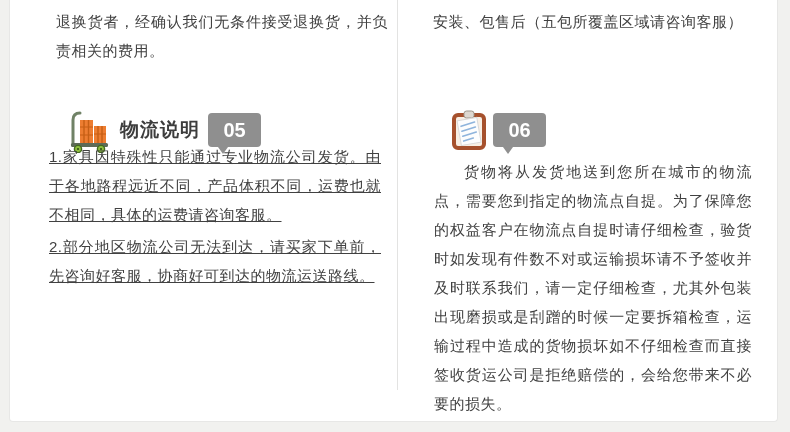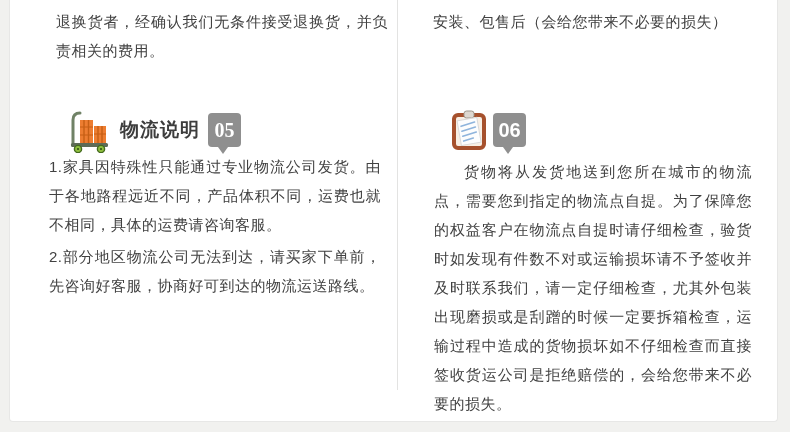--- a/index.html
+++ b/index.html
@@ -29,47 +29,47 @@
     color:#414141;
     text-align:justify;
     letter-spacing:0.5px;
   }
   .intro-left{left:39px;top:1px;width:332px;}
   .intro-right{left:416px;top:1px;width:334px;}
   .hdr{
     position:absolute;top:107px;height:48px;
     display:flex;align-items:center;
   }
-  .hdr-left{left:55px;font-family:Liberation Serif, serif;}
+  .hdr-left{left:55px;}
   .hdr-right{left:437px;}
   .hdr-icon{width:46px;height:46px;flex:0 0 auto;display:block;}
   .hdr-title{
     font-size:19px;font-weight:bold;color:#3d3d3d;
     margin:0 8px 0 9px;white-space:nowrap;letter-spacing:1px;
   }
   .badge{
     position:relative;
-    width:33px;height:34px;
+    width:53px;height:34px;
     background:#8f8f8f;border-radius:4px;
     color:#ffffff;font-size:20px;font-weight:bold;
     display:flex;align-items:center;justify-content:center;
     flex:0 0 auto;
   }
   .badge::after{
     content:"";position:absolute;left:10px;bottom:-7px;
     border-left:5px solid transparent;
     border-right:5px solid transparent;
     border-top:7px solid #8f8f8f;
   }
   .body-text{
     position:absolute;
     font-size:15px;line-height:29px;color:#414141;
     text-align:justify;letter-spacing:0.5px;
   }
-  .body-left{left:39px;top:153px;width:332px;}
+  .body-left{left:39px;top:143px;width:332px;text-decoration:underline;}
   .body-left p{margin:0;}
   .body-left p + p{margin-top:3px;}
   .body-right{left:416px;top:150px;width:334px;}
   .body-right p{margin:8px;text-indent:2em;}
 </style>
 </head>
 <body>
 
 <div class="page">
   <div class="card">
@@ -96,21 +96,21 @@
       </span>
       <span class="hdr-title">物流说明</span>
       <span class="badge">05</span>
     </div>
 
     <div class="body-text body-left">
       <p>1.家具因特殊性只能通过专业物流公司发货。由于各地路程远近不同，产品体积不同，运费也就不相同，具体的运费请咨询客服。</p>
       <p>2.部分地区物流公司无法到达，请买家下单前，先咨询好客服，协商好可到达的物流运送路线。</p>
     </div>
 
-    <p class="intro intro-right">安装、包售后（会给您带来不必要的损失）</p>
+    <p class="intro intro-right">安装、包售后（五包所覆盖区域请咨询客服）</p>
 
     <div class="hdr hdr-right">
       <span>
         <svg class="hdr-icon" viewBox="0 0 46 46" aria-hidden="true">
           <rect x="7" y="8" width="30" height="33" rx="4" fill="#f8efe4" stroke="#a6512d" stroke-width="4"></rect>
           <rect x="17" y="4" width="10" height="7" rx="2.5" fill="#ddd8d0" stroke="#9c9488" stroke-width="1"></rect>
           <g transform="rotate(-10 22 24)">
             <rect x="12" y="12" width="20" height="25" fill="#fdfdfd" stroke="#d9d9d9" stroke-width="1"></rect>
             <path d="M15 18 L29 16.2 M15 23 L29 21.2 M15 28 L29 26.2 M15 33 L25 31.7" stroke="#8fb4dc" stroke-width="1.6" stroke-linecap="round"></path>
           </g>

